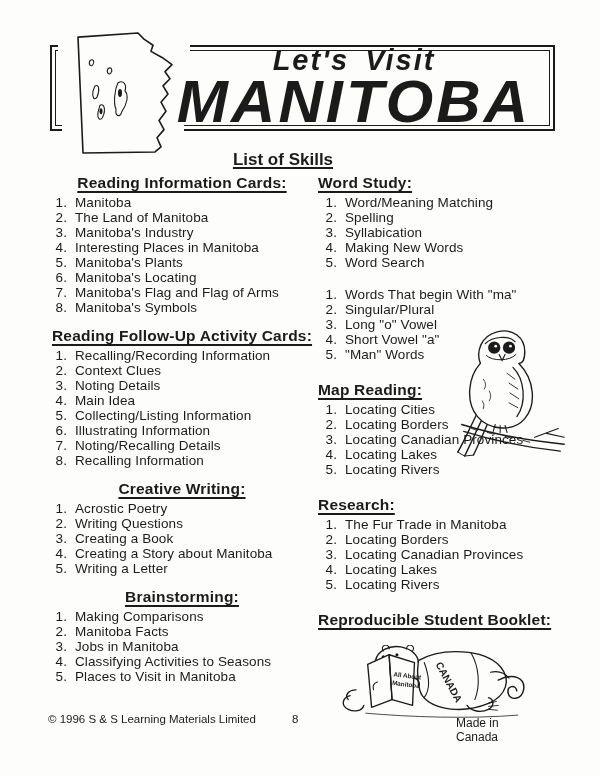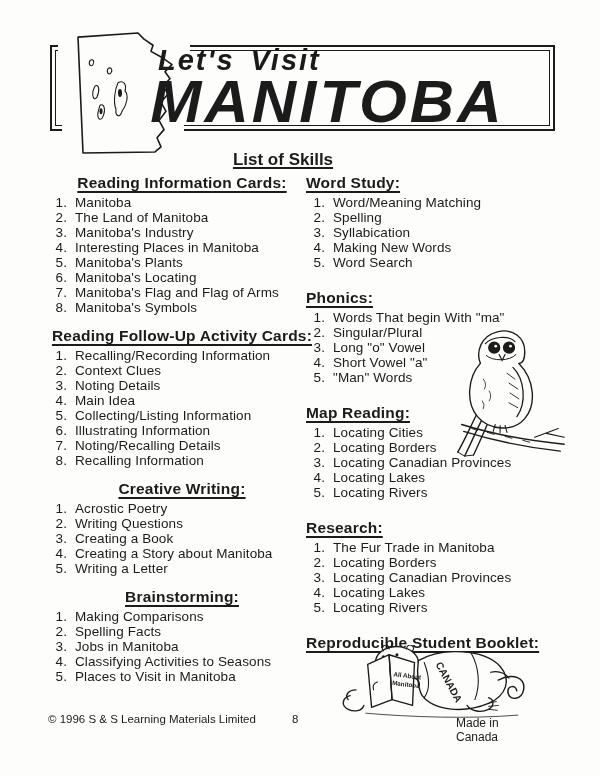--- a/index.html
+++ b/index.html
@@ -12,36 +12,36 @@
   }
 
   
   .header-box {
     position:absolute; left:50px; top:45px; width:505px; height:86px;
     border:2.5px solid #1b1b1b; padding:3px;
   }
   .header-box-inner { width:100%; height:100%; border:1.5px solid #1b1b1b; }
   .map-illustration { position:absolute; left:56px; top:30px; width:142px; height:124px; }
   .title-block {
-    position:absolute; left:158px; top:46px; width:392px; 
+    position:absolute; left:158px; top:46px; width:392px; text-align:center;
     font-style:italic; font-weight:bold; line-height:1;
   }
   .title-small { font-size:29px; letter-spacing:2px; word-spacing:6px; display:block; }
   .title-big   { font-size:59px; letter-spacing:3px; display:block; margin-top:-2px; transform:scaleX(1.04); transform-origin:center; }
 
   
   .page-title {
     position:absolute; left:0; top:150px; width:566px; text-align:center;
     font-size:17px; font-weight:bold;
     text-decoration:underline; text-decoration-thickness:1.5px; text-underline-offset:2px;
   }
 
   .col { position:absolute; top:172px; }
   .col-left  { left:48px;  width:268px; }
-  .col-right { left:306px; width:264px; }
+  .col-right { left:318px; width:264px; }
 
   .section h2 {
     font-size:15.5px; font-weight:bold; line-height:21px; letter-spacing:.2px;
     text-decoration:underline; text-decoration-thickness:1.5px; text-underline-offset:2.5px;
   }
   .h-nowrap h2 { white-space:nowrap; }
   .col-left  .section { margin-bottom:10px;text-align:center; }
   .col-right .section { margin-bottom:17px; }
   .section ol { list-style:none; counter-reset:n; margin-top:2px; }
   .section li {
@@ -137,41 +137,40 @@
           <li>Writing Questions</li>
           <li>Creating a Book</li>
           <li>Creating a Story about Manitoba</li>
           <li>Writing a Letter</li>
         </ol>
     </div>
     <div class="section">
       <h2>Brainstorming:</h2>
       <ol>
           <li>Making Comparisons</li>
-          <li>Spelling Facts</li>
+          <li>Manitoba Facts</li>
           <li>Jobs in Manitoba</li>
           <li>Classifying Activities to Seasons</li>
           <li>Places to Visit in Manitoba</li>
         </ol>
     </div>
   </div>
 
   <div class="col col-right">
     <div class="section">
       <h2>Word Study:</h2>
       <ol>
           <li>Word/Meaning Matching</li>
           <li>Spelling</li>
           <li>Syllabication</li>
           <li>Making New Words</li>
           <li>Word Search</li>
         </ol>
     </div>
     <div class="section">
-      <h2>Phonics:</h2>
       <ol>
           <li>Words That begin With "ma"</li>
           <li>Singular/Plural</li>
           <li>Long "o" Vowel</li>
           <li>Short Vowel "a"</li>
           <li>"Man" Words</li>
         </ol>
     </div>
     <div class="section">
       <h2>Map Reading:</h2>

